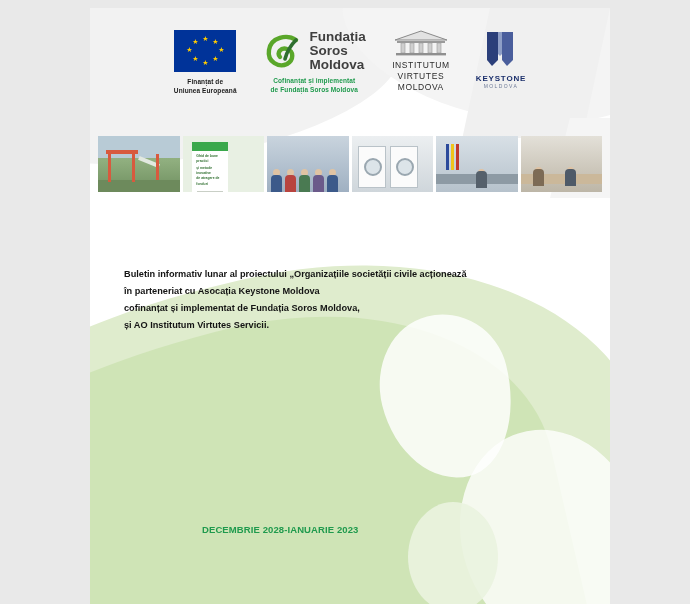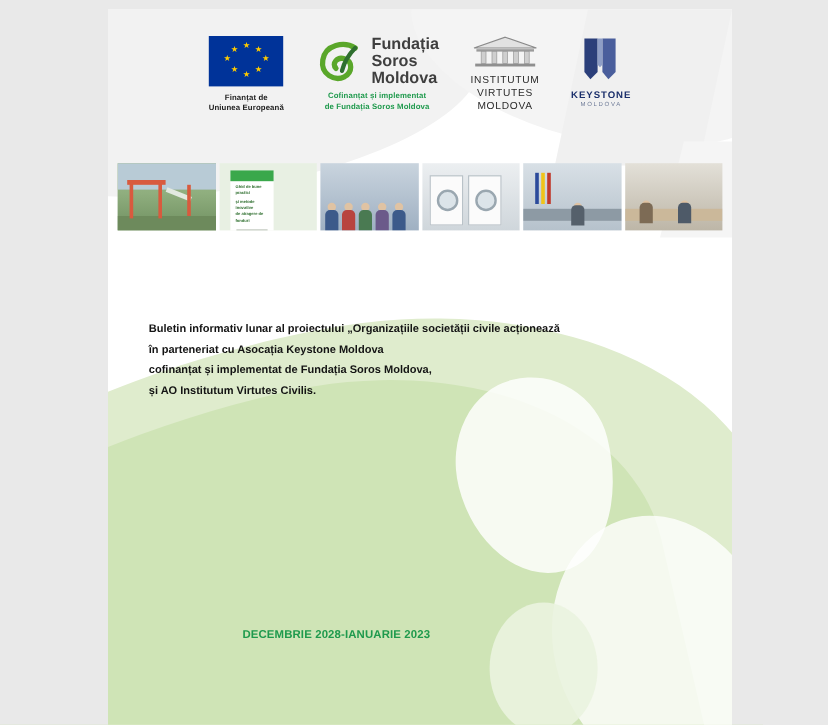--- a/index.html
+++ b/index.html
@@ -441,18 +441,18 @@
       <span class="body" style="left:44px;bottom:6px;background:#4e5a68"></span>
     </div>
 
   </div>
 
 
   <div class="intro">
     <div>Buletin informativ lunar al proiectului „Organizațiile societății civile acționează</div>
     <div>în parteneriat cu Asocația Keystone Moldova</div>
     <div>cofinanțat și implementat de Fundația Soros Moldova,</div>
-    <div>și AO Institutum Virtutes Civilis.</div>
+    <div>și AO Institutum Virtutes Servicii.</div>
   </div>
 
   <div class="issue-date">DECEMBRIE 2028-IANUARIE 2023</div>
 
 </div>
 
 </body></html>

